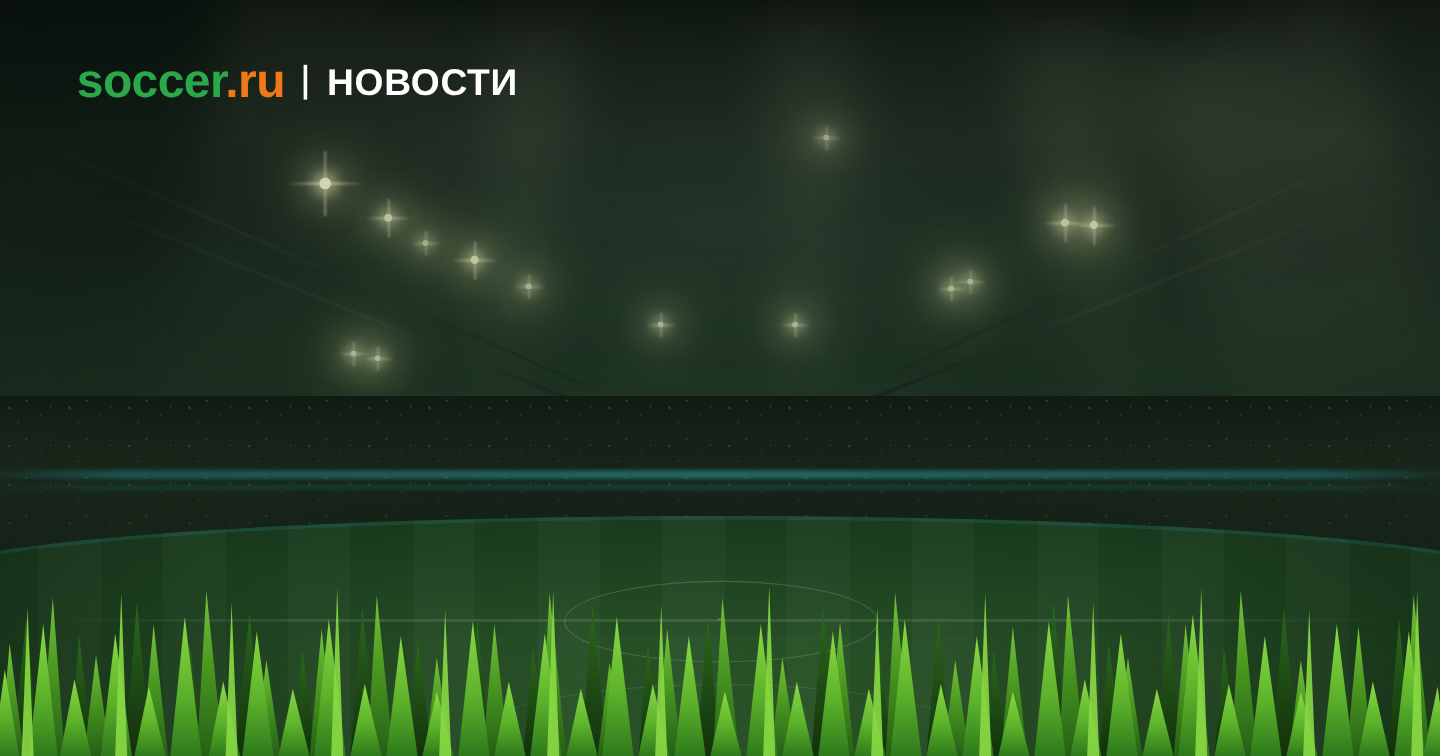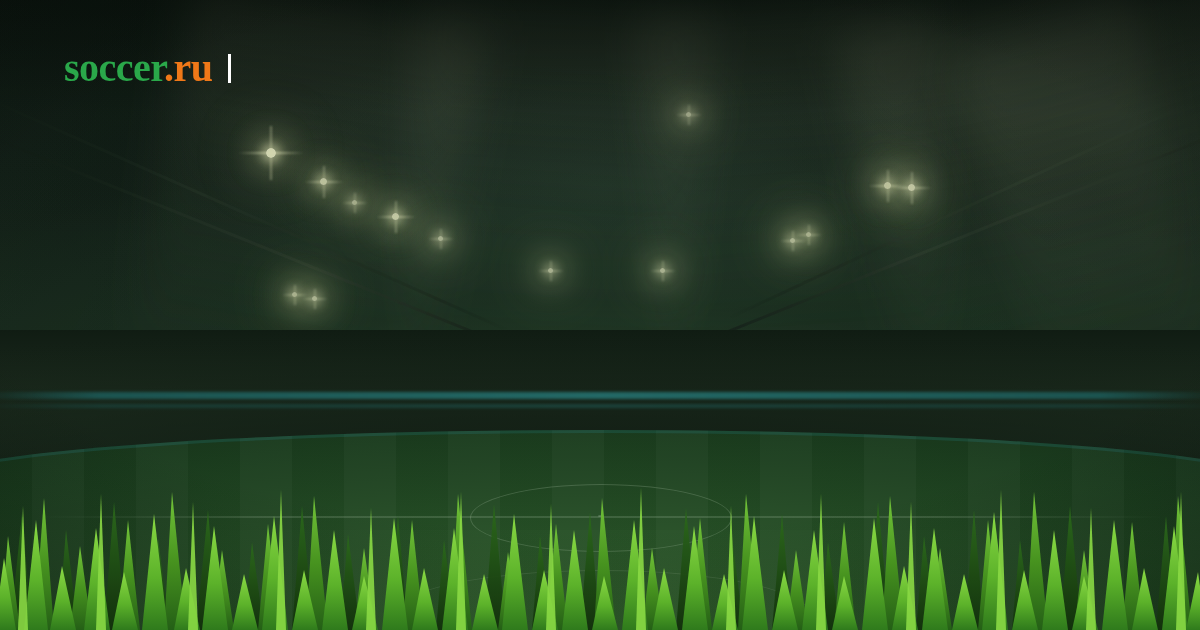--- a/index.html
+++ b/index.html
@@ -266,21 +266,20 @@
   }
 
   .brandbar {
     position: absolute;
     left: 64px;
     top: 48px;
     display: flex;
     align-items: center;
     gap: 16px;
     white-space: nowrap;
-    font-family: Liberation Serif, serif;
   }
   .logo {
     font-size: 40px;
     font-weight: bold;
     letter-spacing: -0.5px;
     line-height: 1;
   }
   .logo .name  { color: #2aa84a; }
   .logo .tld   { color: #f07818; }
   .divider {
@@ -505,17 +504,18 @@
     </div>
   </div>
 
   <div class="content">
 
     <div class="brandbar">
       <div class="logo">
         <span class="name">soccer</span><span class="tld">.ru</span>
       </div>
       <span class="divider"></span>
+      <span class="section">НОВОСТИ</span>
     </div>
 
 
   </div>
 </div>
 
 </body></html>

